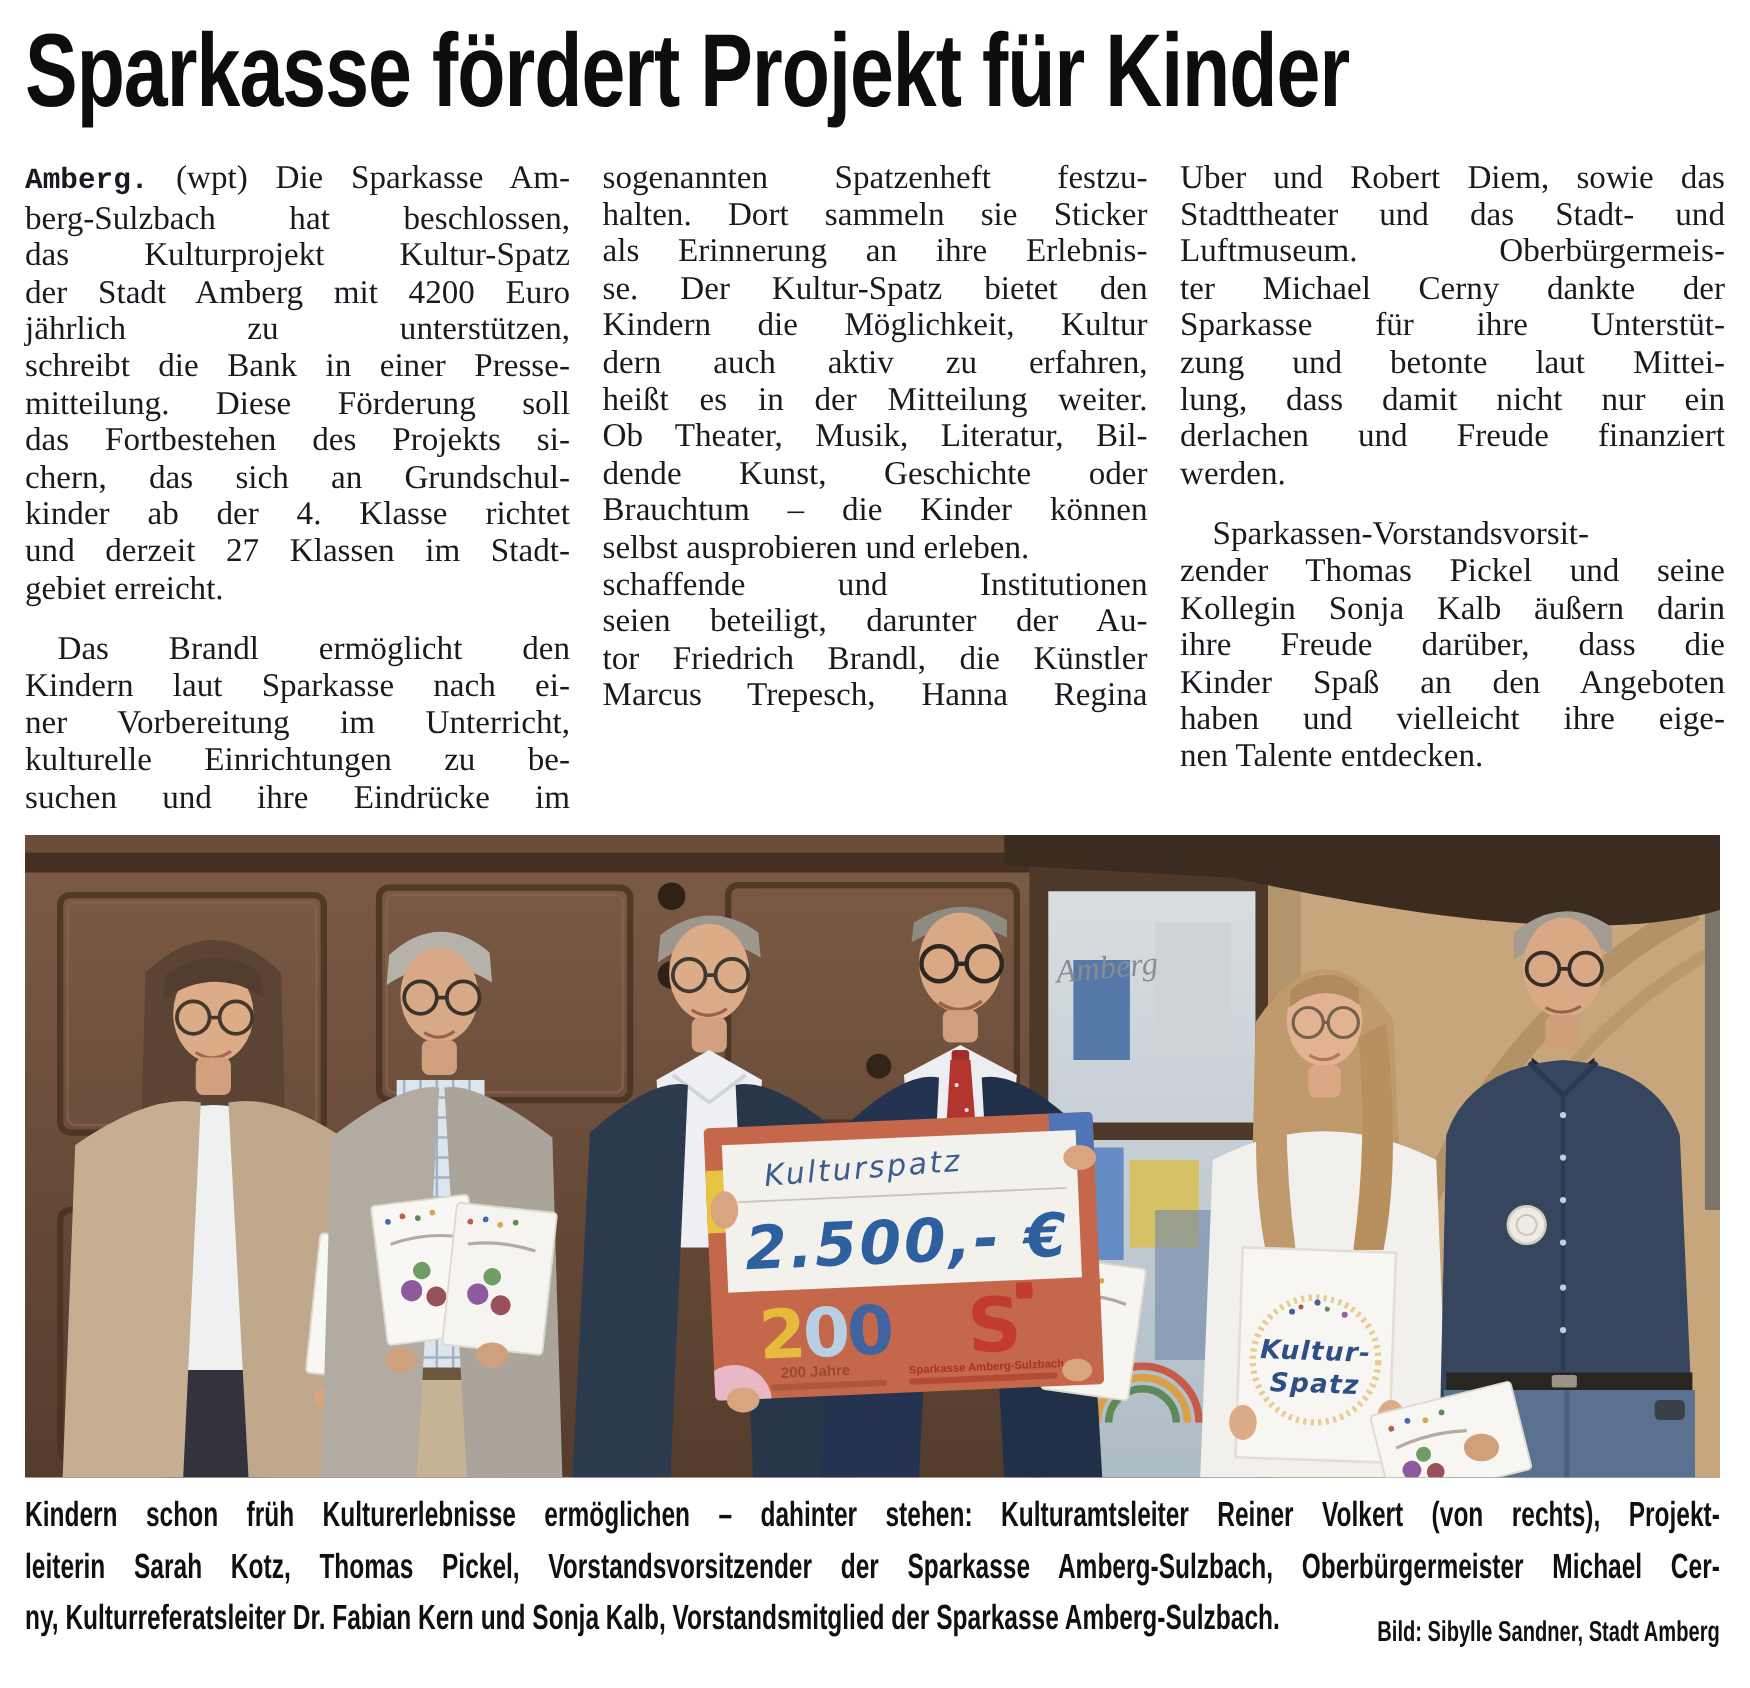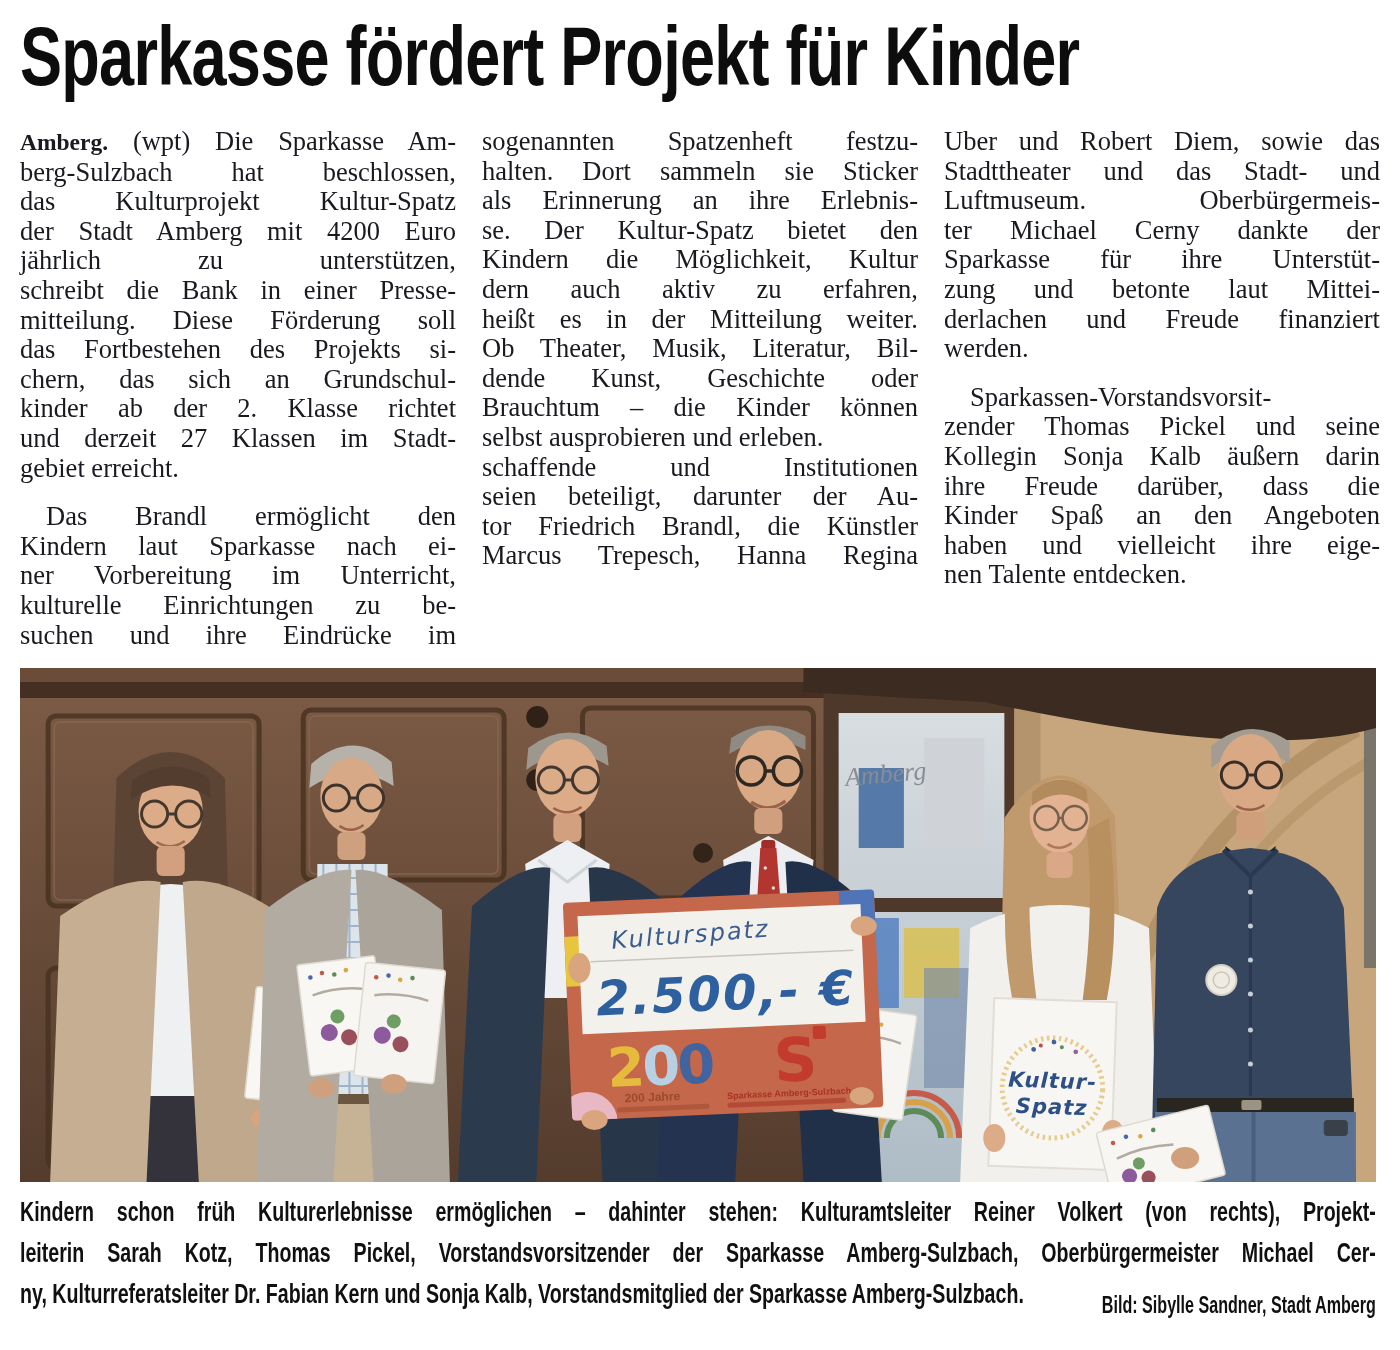--- a/index.html
+++ b/index.html
@@ -11,21 +11,21 @@
     position:absolute;top:14px;left:20px;margin:0;white-space:nowrap;
     font-family:"Liberation Sans", sans-serif;font-weight:700;font-size:83px;
     line-height:1.04;color:#0d0d0d;
   }
   .headline .squeeze{display:inline-block;transform:scaleX(0.76);transform-origin:left center;letter-spacing:-1px;}
   .columns{position:absolute;top:127px;left:20px;width:1360px;display:flex;gap:26px;}
   .col{flex:1 1 0;font-size:26.5px;line-height:29.6px;color:#181a1f;}
   .line{text-align:justify;text-align-last:justify;}
   .line.end{text-align-last:left;}
   .line.indent{text-indent:26px;margin-top:19px;}
-  .dateline{font-family:Liberation Serif, serif;font-weight:700;font-size:23.5px;}
+  .dateline{font-family:Liberation Mono, monospace;font-weight:700;font-size:23.5px;}
   .photo{
     position:absolute;top:668px;left:20px;width:1356px;height:514px;
     background:#6b4f3d;overflow:hidden;
   }
   .photo svg{display:block;}
   .caption{
     position:absolute;top:1191px;left:20px;width:1937px;
     transform:scaleX(0.70);transform-origin:left top;
     font-family:"Liberation Sans", sans-serif;font-weight:700;
     font-size:28px;line-height:41px;color:#101010;
@@ -50,21 +50,21 @@
     <div class="col">
         <div class="line"><b class="dateline">Amberg.</b> (wpt) Die Sparkasse Am-</div>
         <div class="line">berg-Sulzbach hat beschlossen,</div>
         <div class="line">das Kulturprojekt Kultur-Spatz</div>
         <div class="line">der Stadt Amberg mit 4200 Euro</div>
         <div class="line">jährlich zu unterstützen,</div>
         <div class="line">schreibt die Bank in einer Presse-</div>
         <div class="line">mitteilung. Diese Förderung soll</div>
         <div class="line">das Fortbestehen des Projekts si-</div>
         <div class="line">chern, das sich an Grundschul-</div>
-        <div class="line">kinder ab der 2. Klasse richtet</div>
+        <div class="line">kinder ab der 4. Klasse richtet</div>
         <div class="line">und derzeit 27 Klassen im Stadt-</div>
         <div class="line end">gebiet erreicht.</div>
         <div class="line indent">Das Brandl ermöglicht den</div>
         <div class="line">Kindern laut Sparkasse nach ei-</div>
         <div class="line">ner Vorbereitung im Unterricht,</div>
         <div class="line">kulturelle Einrichtungen zu be-</div>
         <div class="line">suchen und ihre Eindrücke im</div>
       </div>
     <div class="col">
         <div class="line">sogenannten Spatzenheft festzu-</div>
@@ -83,20 +83,21 @@
         <div class="line">tor Friedrich Brandl, die Künstler</div>
         <div class="line">Marcus Trepesch, Hanna Regina</div>
       </div>
     <div class="col">
         <div class="line">Uber und Robert Diem, sowie das</div>
         <div class="line">Stadttheater und das Stadt- und</div>
         <div class="line">Luftmuseum. Oberbürgermeis-</div>
         <div class="line">ter Michael Cerny dankte der</div>
         <div class="line">Sparkasse für ihre Unterstüt-</div>
         <div class="line">zung und betonte laut Mittei-</div>
+        <div class="line">lung, dass damit nicht nur ein</div>
         <div class="line">derlachen und Freude finanziert</div>
         <div class="line end">werden.</div>
         <div class="line indent">Sparkassen-Vorstandsvorsit-</div>
         <div class="line">zender Thomas Pickel und seine</div>
         <div class="line">Kollegin Sonja Kalb äußern darin</div>
         <div class="line">ihre Freude darüber, dass die</div>
         <div class="line">Kinder Spaß an den Angeboten</div>
         <div class="line">haben und vielleicht ihre eige-</div>
         <div class="line end">nen Talente entdecken.</div>
       </div>

